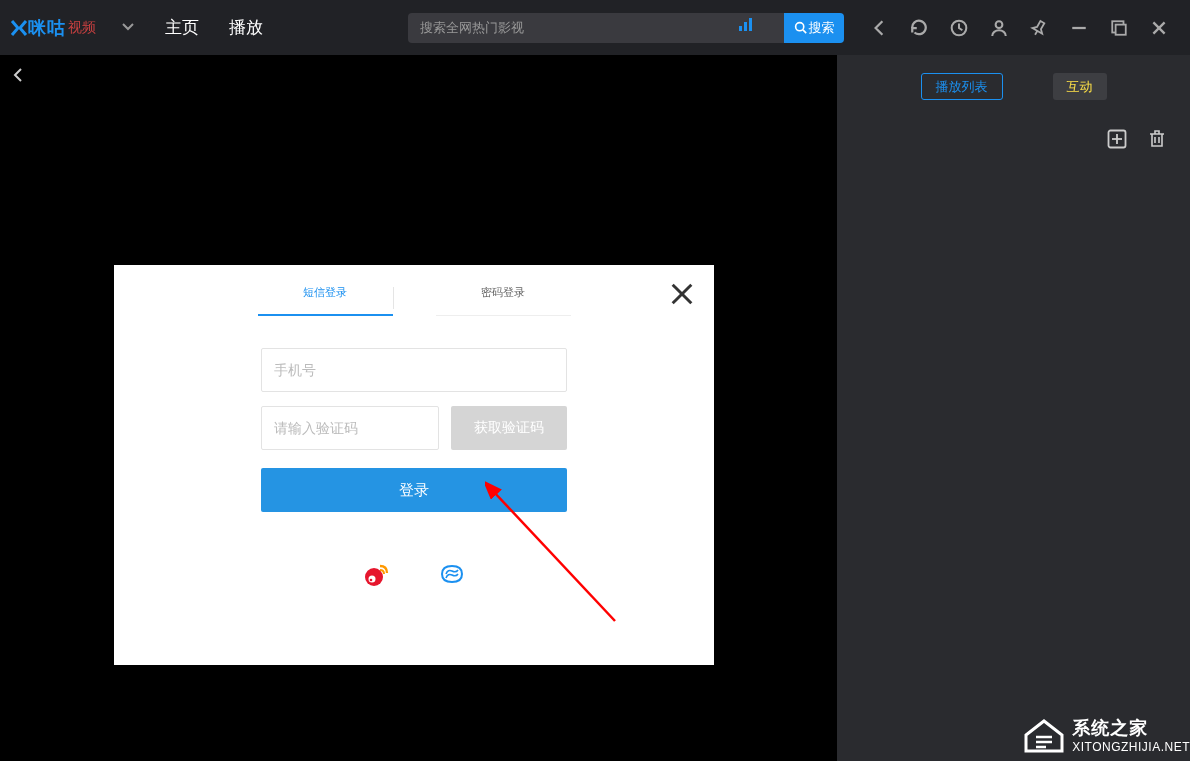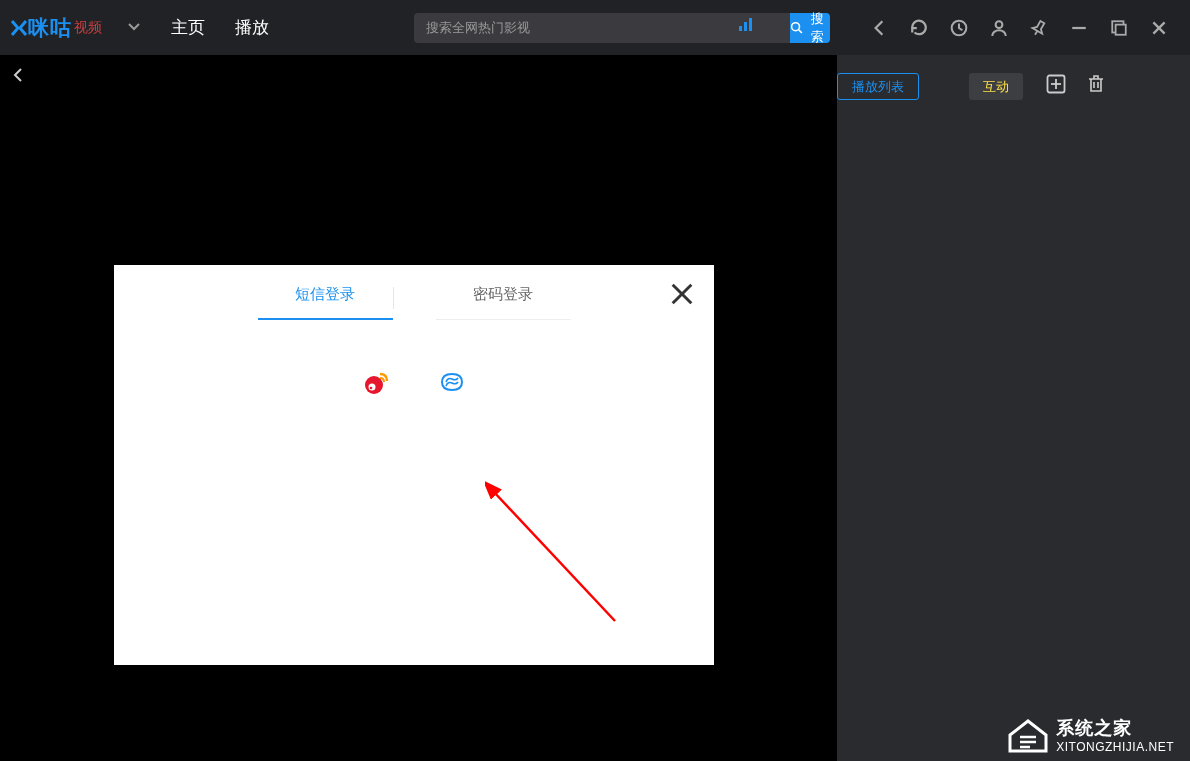--- a/index.html
+++ b/index.html
@@ -1,78 +1,78 @@
 <!DOCTYPE html>
 <html><head>
   <meta charset="utf-8">
   <style>
     * { margin: 0; padding: 0; box-sizing: border-box; font-family: "Microsoft YaHei", "PingFang SC", sans-serif; }
     body { background: #000; width: 1190px; height: 761px; overflow: hidden; position: relative; }
 
     
     .header { height: 55px; background: #212226; display: flex; align-items: center; padding: 0 10px; }
     .logo { display: flex; align-items: center; margin-right: 10px; }
-    .logo-text { color: #1b90f0; font-size: 21px; font-weight: bold; letter-spacing: 1px; }
+    .logo-text { color: #1b90f0; font-size: 18px; font-weight: bold; letter-spacing: 1px; }
     .logo-sub { color: #c84040; font-size: 14px; margin-left: 2px; }
     .dropdown-btn { color: #888; margin: 0 15px; cursor: pointer; }
     .nav-item { color: #fff; font-size: 17px; margin: 14px 15px; cursor: pointer; font-weight: 500; }
 
     .search-wrap { display: flex; margin-left: 130px; }
     .search-input { width: 376px; height: 30px; background: #3a3a3f; border: none; border-radius: 4px 0 0 4px; color: #ccc; padding: 0 12px; font-size: 13px; outline: none; }
     .search-input::placeholder { color: #999; }
     .search-trend { position: absolute; left: 738px; top: 18px; color: #1b90f0; font-size: 14px; }
-    .search-btn { width: 40px; height: 30px; background: #1b90f0; border: none; border-radius: 0 4px 4px 0; color: #fff; font-size: 13px; display: flex; align-items: center; justify-content: center; cursor: pointer; gap: 2px; }
+    .search-btn { width: 60px; height: 30px; background: #1b90f0; border: none; border-radius: 0 4px 4px 0; color: #fff; font-size: 13px; display: flex; align-items: center; justify-content: center; cursor: pointer; gap: 2px; }
 
     .header-right { margin-left: auto; display: flex; gap: 18px; align-items: center; padding-right: 10px; }
     .hicon { color: #aaa; cursor: pointer; display: flex; align-items: center; justify-content: center; width: 22px; height: 22px; }
     .hicon svg { width: 18px; height: 18px; }
 
     
     .main { display: flex; height: 706px; }
     .video-area { flex: 1; background: #000; position: relative; }
     .back-btn { position: absolute; left: 10px; top: 12px; color: #ccc; cursor: pointer; }
     .back-btn svg { width: 16px; height: 16px; }
 
     
-    .sidebar { width: 353px; background: #2a2b2f; display: flex; }
+    .sidebar { width: 353px; background: #2a2b2f; display: flex; flex-direction: column; }
     .sidebar-tabs { display: flex; justify-content: center; gap: 50px; padding: 18px 0 10px; }
     .stab { height: 27px; padding: 0 14px; border-radius: 3px; font-size: 13px; display: flex; align-items: center; cursor: pointer; }
     .stab.active { border: 1px solid #1b90f0; color: #1b90f0; }
     .stab.inactive { background: #3d3e42; color: #fde047; }
     .sidebar-actions { display: flex; justify-content: flex-end; gap: 18px; padding: 18px 22px 0; }
     .sidebar-actions .sicon { color: #ccc; cursor: pointer; width: 22px; height: 22px; display:flex; align-items:center; justify-content:center; }
     .sidebar-actions svg { width: 20px; height: 20px; }
 
     
     .modal { position: absolute; left: 114px; top: 210px; width: 600px; height: 400px; background: #fff; }
     .modal-close { position: absolute; right: 18px; top: 15px; cursor: pointer; color: #333; }
     .modal-close svg { width: 28px; height: 28px; stroke-width: 2; }
     .modal-tabs { display: flex; justify-content: center; gap: 0; padding-top: 20px; }
-    .mtab { width: 135px; text-align: center; font-size: 15px; padding-bottom: 14px; cursor: pointer; }
+    .mtab { width: 135px; text-align: center; font-size: 11px; padding-bottom: 14px; cursor: pointer; }
     .mtab.active { color: #1b90f0; border-bottom: 2px solid #1b90f0; }
     .mtab:not(.active) { color: #666; border-bottom: 1px solid #eee; margin-left: 42px; }
     .mtab-divider { width: 1px; height: 22px; background: #e5e5e5; align-self: flex-start; margin-top: 2px; }
 
     .modal-form { display: flex; flex-direction: column; align-items: center; margin-top: 32px; gap: 14px; }
     .form-row { display: flex; gap: 12px; width: 306px; }
     .minput { height: 44px; border: 1px solid #e3e3e3; border-radius: 2px; padding: 0 12px; font-size: 14px; outline: none; color: #555; }
     .minput::placeholder { color: #bbb; }
     .phone-field { width: 306px; }
     .code-field { width: 178px; }
     .send-code-btn { flex: 1; height: 44px; background: #d5d5d5; color: #fff; border: none; border-radius: 2px; font-size: 14px; cursor: pointer; }
     .login-btn { width: 306px; height: 44px; background: #2594e3; color: #fff; border: none; border-radius: 2px; font-size: 15px; cursor: pointer; margin-top: 4px; }
 
     .social { display: flex; justify-content: center; gap: 48px; margin-top: 48px; }
     .social-icon { width: 28px; height: 28px; cursor: pointer; display:flex; align-items:center; justify-content:center; }
 
     
     .arrow { position: absolute; left: 485px; top: 426px; pointer-events: none; }
 
     
-    .watermark { position: absolute; right: 16px; bottom: 6px; display: flex; align-items: center; gap: 6px; }
+    .watermark { position: absolute; right: 0; bottom: 6px; display: flex; align-items: center; gap: 6px; }
     .wm-text { text-align: left; }
     .wm-title { color: #fff; font-size: 18px; font-weight: bold; letter-spacing: 1px; }
     .wm-sub { color: #fff; font-size: 12px; letter-spacing: 0.5px; }
   </style>
 </head>
 <body>
 
 <div class="header">
   <div class="logo">
     <svg width="18" height="18" viewBox="0 0 18 18">
@@ -168,20 +168,28 @@
       <span class="modal-close">
         <svg viewBox="0 0 24 24">
             <line x1="4" y1="4" x2="20" y2="20" stroke="#333" stroke-width="2.5"></line>
             <line x1="20" y1="4" x2="4" y2="20" stroke="#333" stroke-width="2.5"></line>
           </svg>
       </span>
       <div class="modal-tabs">
         <div class="mtab active">短信登录</div>
         <div class="mtab-divider"></div>
         <div class="mtab">密码登录</div>
+      </div>
+      <div class="modal-form">
+        <input class="minput phone-field" placeholder="手机号" style="">
+        <div class="form-row">
+          <input class="minput code-field" placeholder="请输入验证码" style="">
+          <button class="send-code-btn">获取验证码</button>
+        </div>
+        <button class="login-btn">登录</button>
       </div>
       <div class="social">
         <span class="social-icon">
           <svg viewBox="0 0 28 28">
               <circle cx="12" cy="17" r="9" fill="#e6162d"></circle>
               <circle cx="10" cy="19" r="3.5" fill="#fff"></circle>
               <circle cx="9" cy="20" r="1.3" fill="#e6162d"></circle>
               <path d="M18 6 Q25 6 25 13" stroke="#f90" stroke-width="2.3" fill="none"></path>
               <path d="M18 10 Q22 10 22 14" stroke="#f90" stroke-width="2" fill="none"></path>
             </svg>

